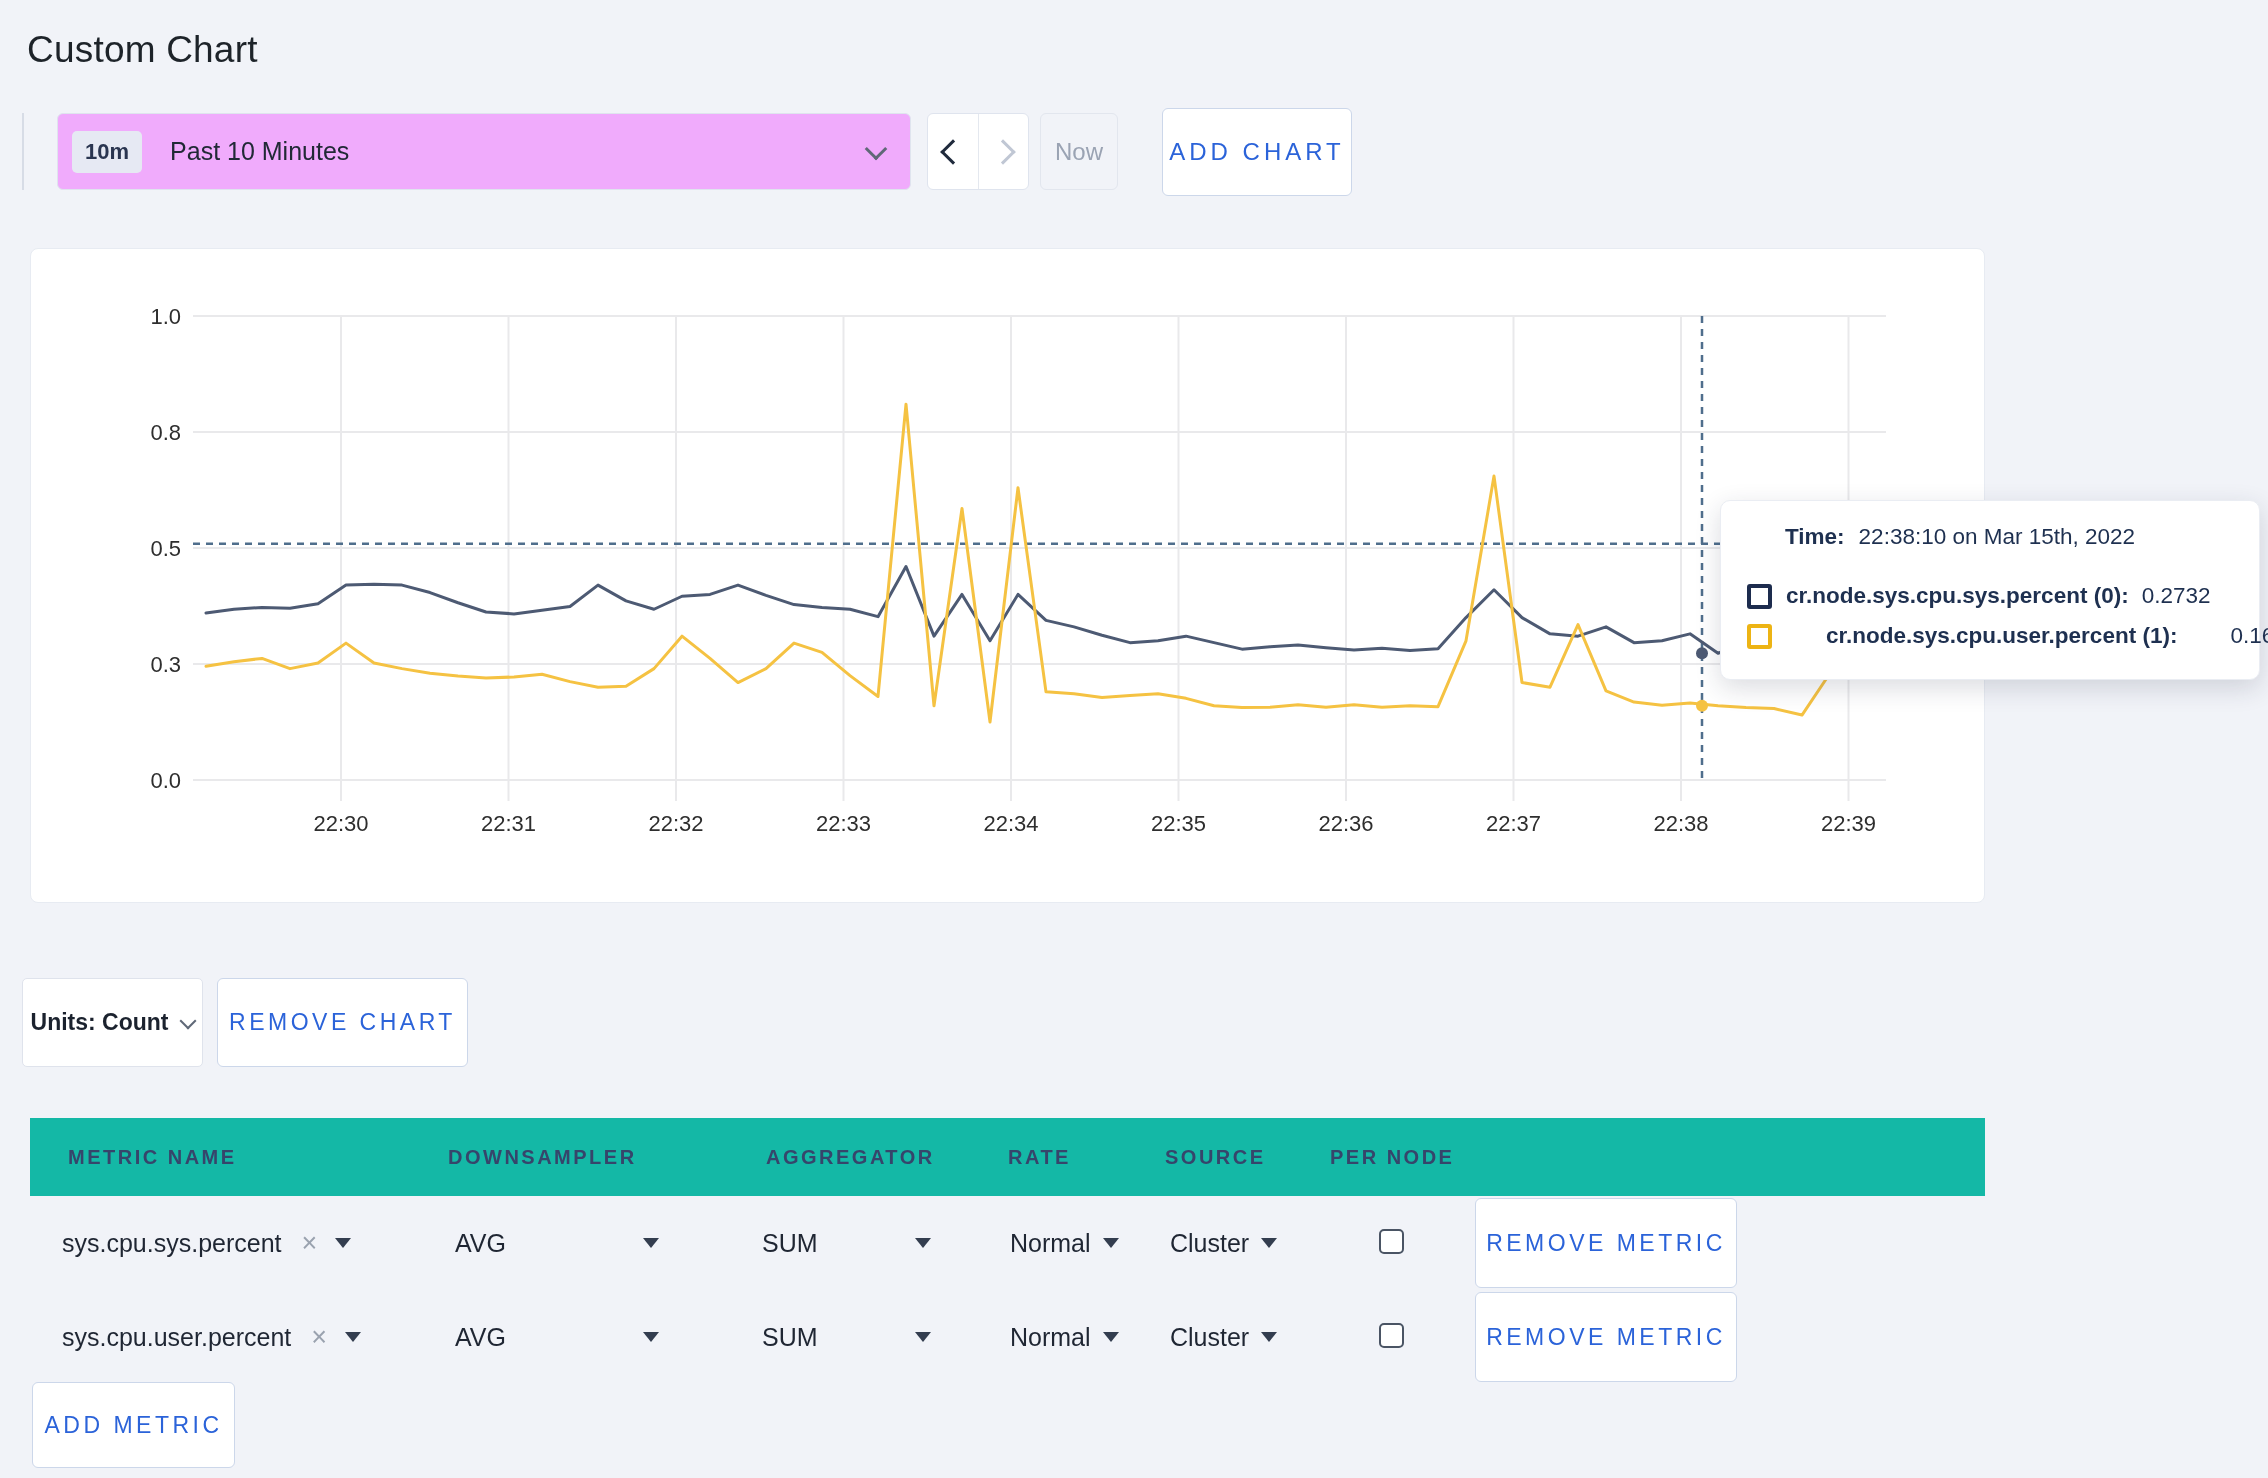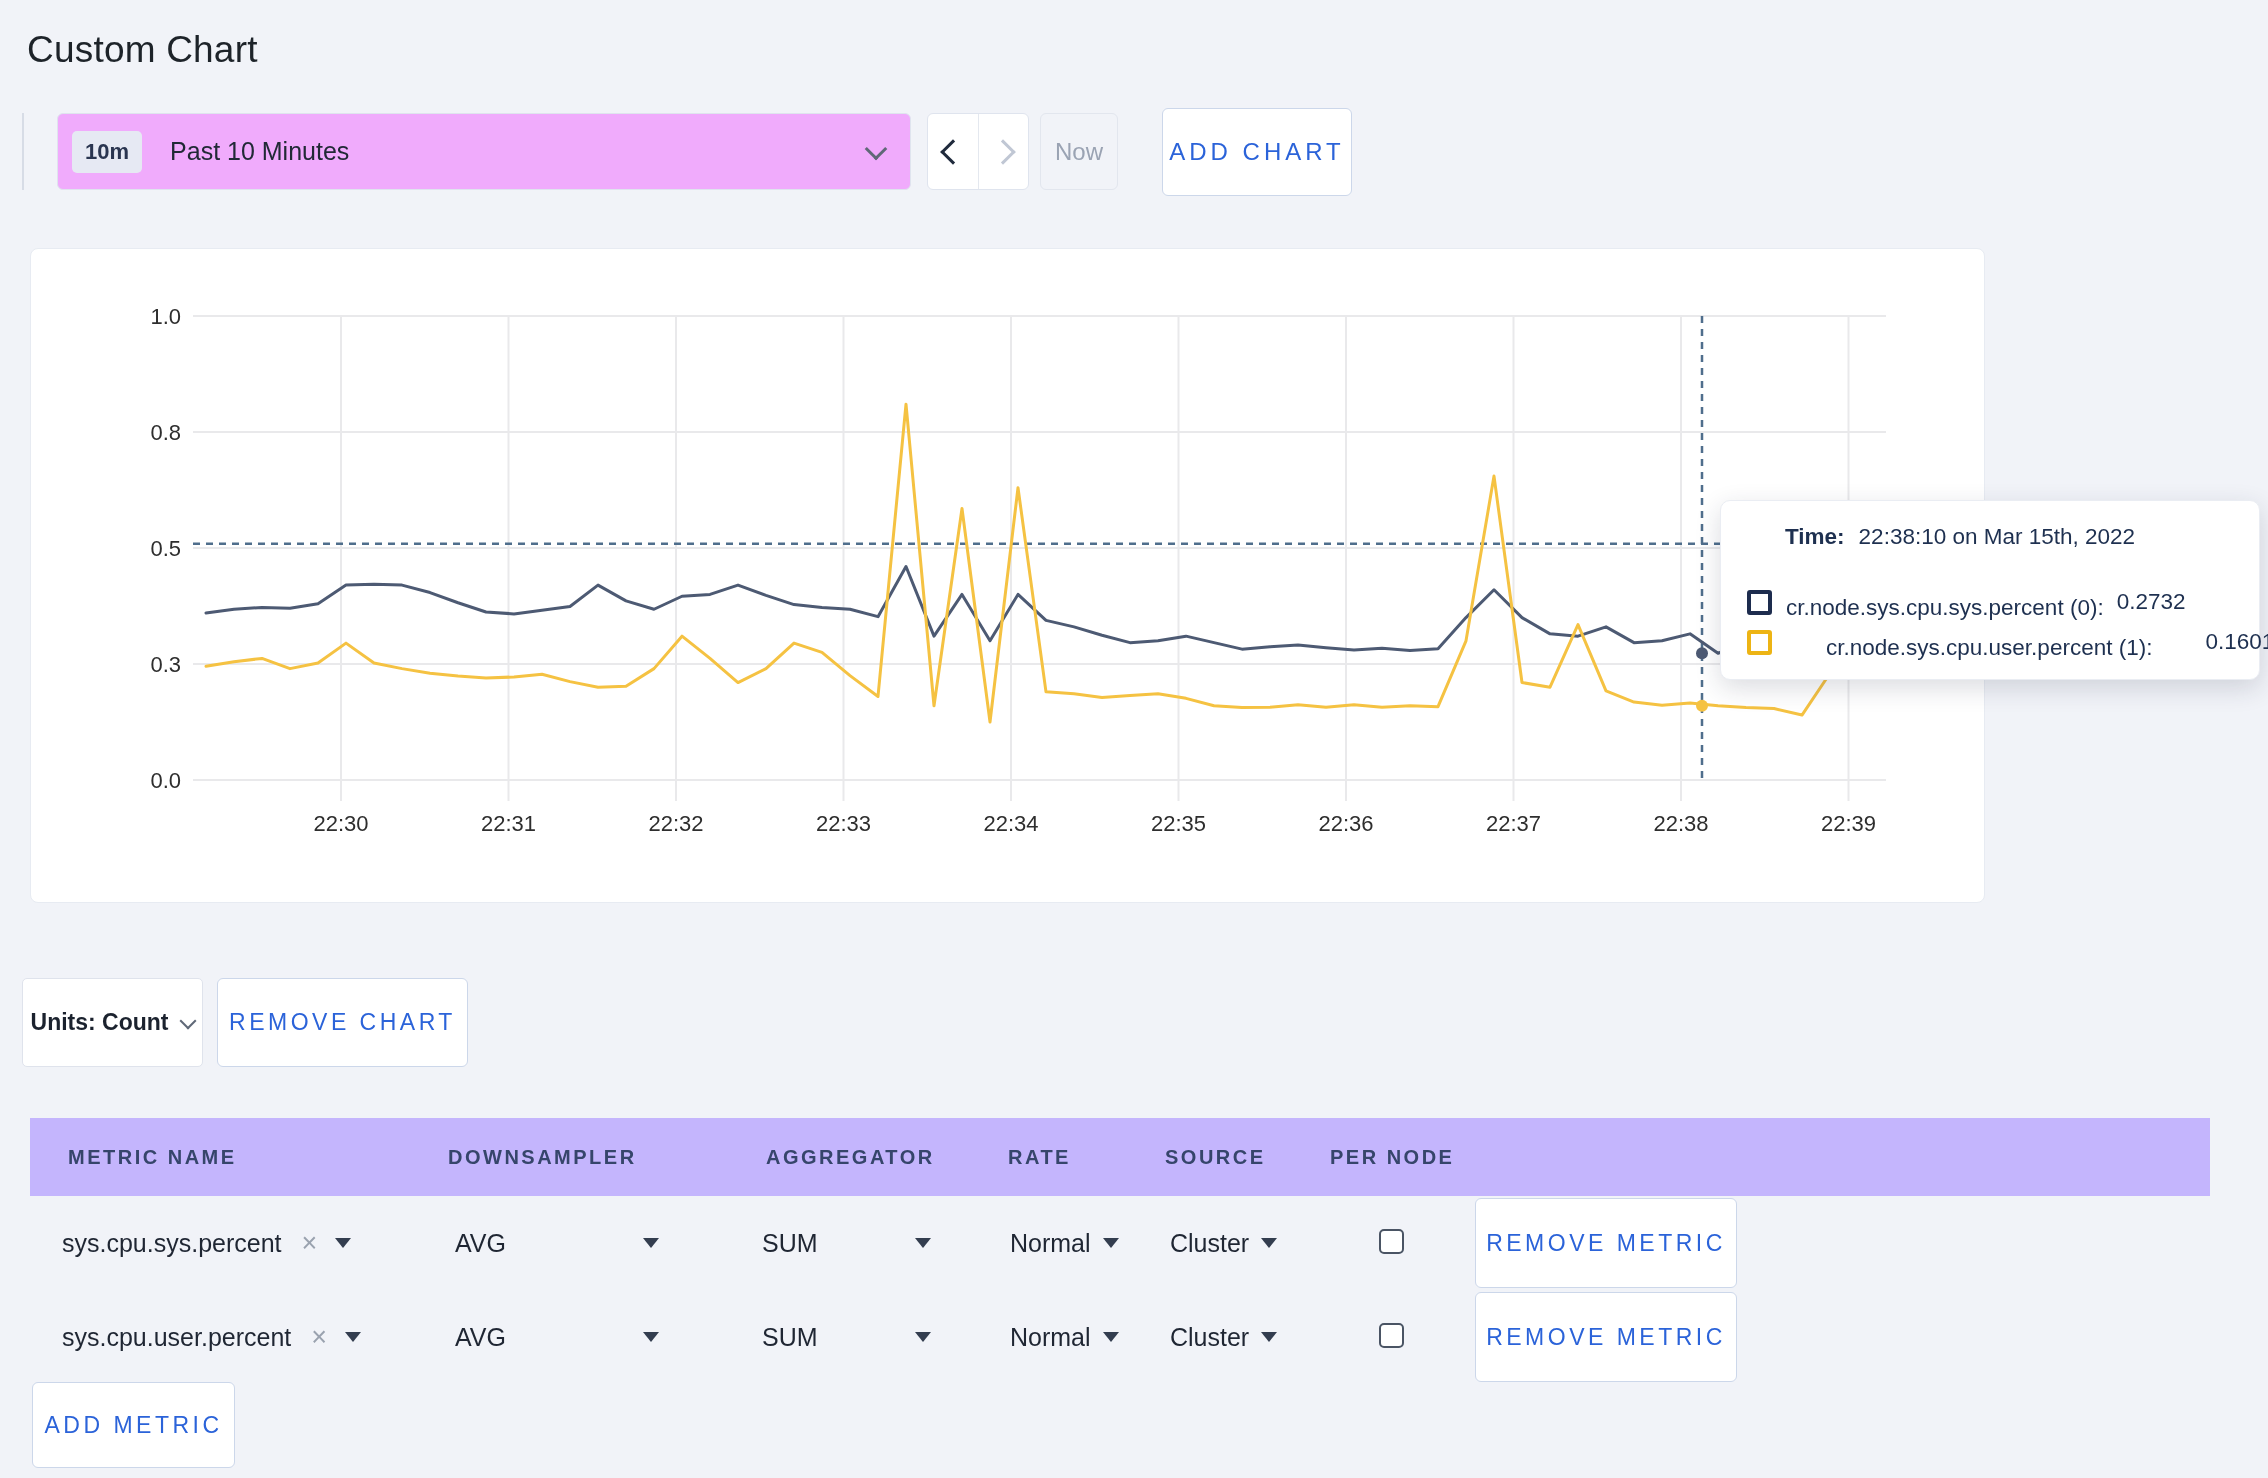--- a/index.html
+++ b/index.html
@@ -47,34 +47,34 @@
   .chart-card svg{position:absolute;left:0;top:0;}
 
   
   .tooltip{left:1720px;top:500px;width:538px;height:178px;background:#fff;border:1px solid #eaedf3;
     border-radius:10px;box-shadow:0 8px 26px rgba(30,40,60,.16);z-index:5;font-size:22.5px;color:#1e3050;}
   .tt-row{position:absolute;white-space:nowrap;display:flex;align-items:center;}
   .tt-row1{left:64px;top:23px;}
   .tt-row2{left:26px;top:82px;}
   .tt-row3{left:26px;top:122px;gap:40px;}
   .tt-label{font-weight:bold;margin-right:14px;}
-  .tt-name{font-weight:normal;margin-top:12px;}
+  .tt-name{font-weight:bold;}
   .tt-val{margin-left:13px;}
   .swatch{width:17px;height:17px;border-radius:3px;border:4px solid #1d2c4e;margin-right:14px;flex:0 0 auto;background:#fff;}
   .swatch.user{border-color:#edb414;}
 
   
   .units-btn{left:22px;top:978px;width:181px;height:89px;background:#fff;border:1px solid #dfe3ec;border-radius:5px;
     display:flex;align-items:center;justify-content:center;cursor:pointer;box-sizing:border-box;}
   .units-btn .lbl{font-size:23px;font-weight:bold;color:#1b222e;margin-right:14px;}
   .units-btn .chev{width:10px;height:10px;border-width:2.5px 2.5px 0 0;margin-top:-4px;}
   .remove-chart-btn{left:217px;top:978px;width:251px;height:89px;font-size:23px;letter-spacing:3.5px;}
 
   
-  .table-head{left:30px;top:1118px;width:2180px;height:78px;background:#c4b5fd;}
+  .table-head{left:30px;top:1118px;width:1955px;height:78px;background:#14b8a6;}
   .th{position:absolute;top:0;line-height:78px;font-size:20px;letter-spacing:2.5px;font-weight:600;color:#36456b;white-space:nowrap;}
   .mrow{left:30px;width:1955px;height:94px;}
   .cell{position:absolute;font-size:25px;color:#1f2633;white-space:nowrap;display:flex;align-items:center;height:94px;}
   .caret{width:0;height:0;border-left:8px solid transparent;border-right:8px solid transparent;
     border-top:10px solid #333d4f;display:inline-block;}
   .clear-x{color:#9aa2af;font-size:27px;}
   .checkbox{position:absolute;width:25px;height:25px;border:2px solid #4a5464;border-radius:5px;background:#fff;
     top:33px;box-sizing:border-box;cursor:pointer;}
   .remove-metric-btn{position:absolute;left:1445px;top:2px;width:262px;height:90px;font-size:23px;letter-spacing:3.5px;}
   .add-metric-btn{left:32px;top:1382px;width:203px;height:86px;font-size:23px;letter-spacing:3.5px;text-align:center;}

